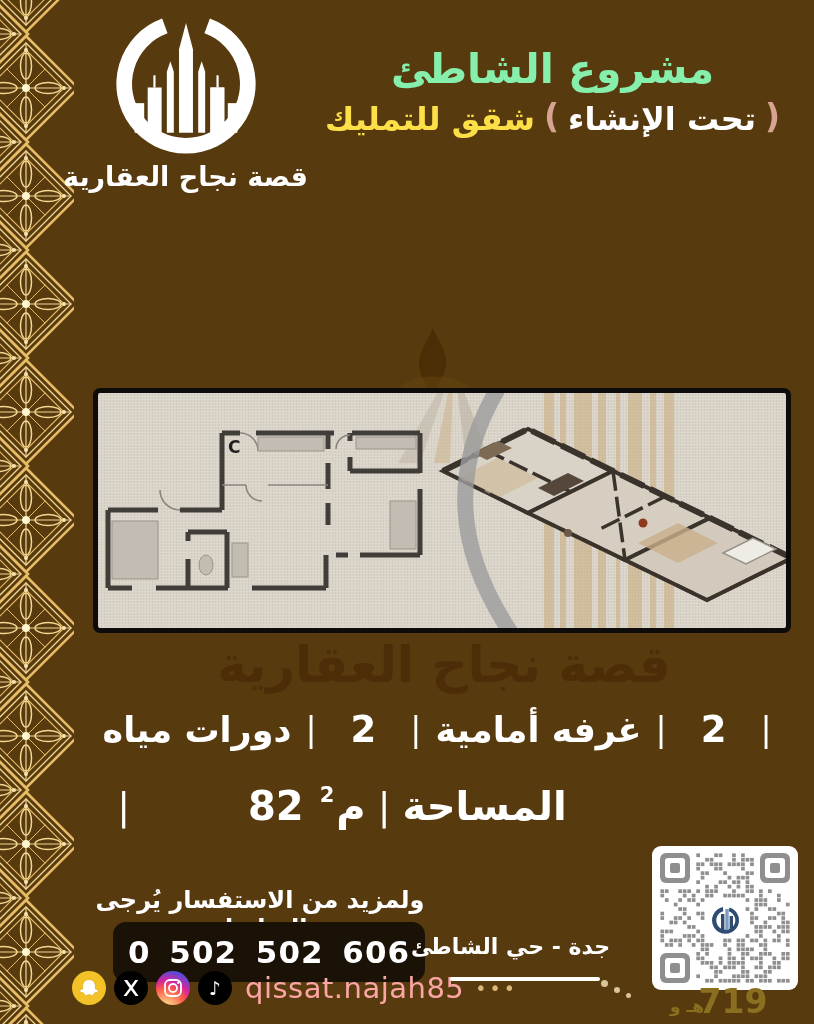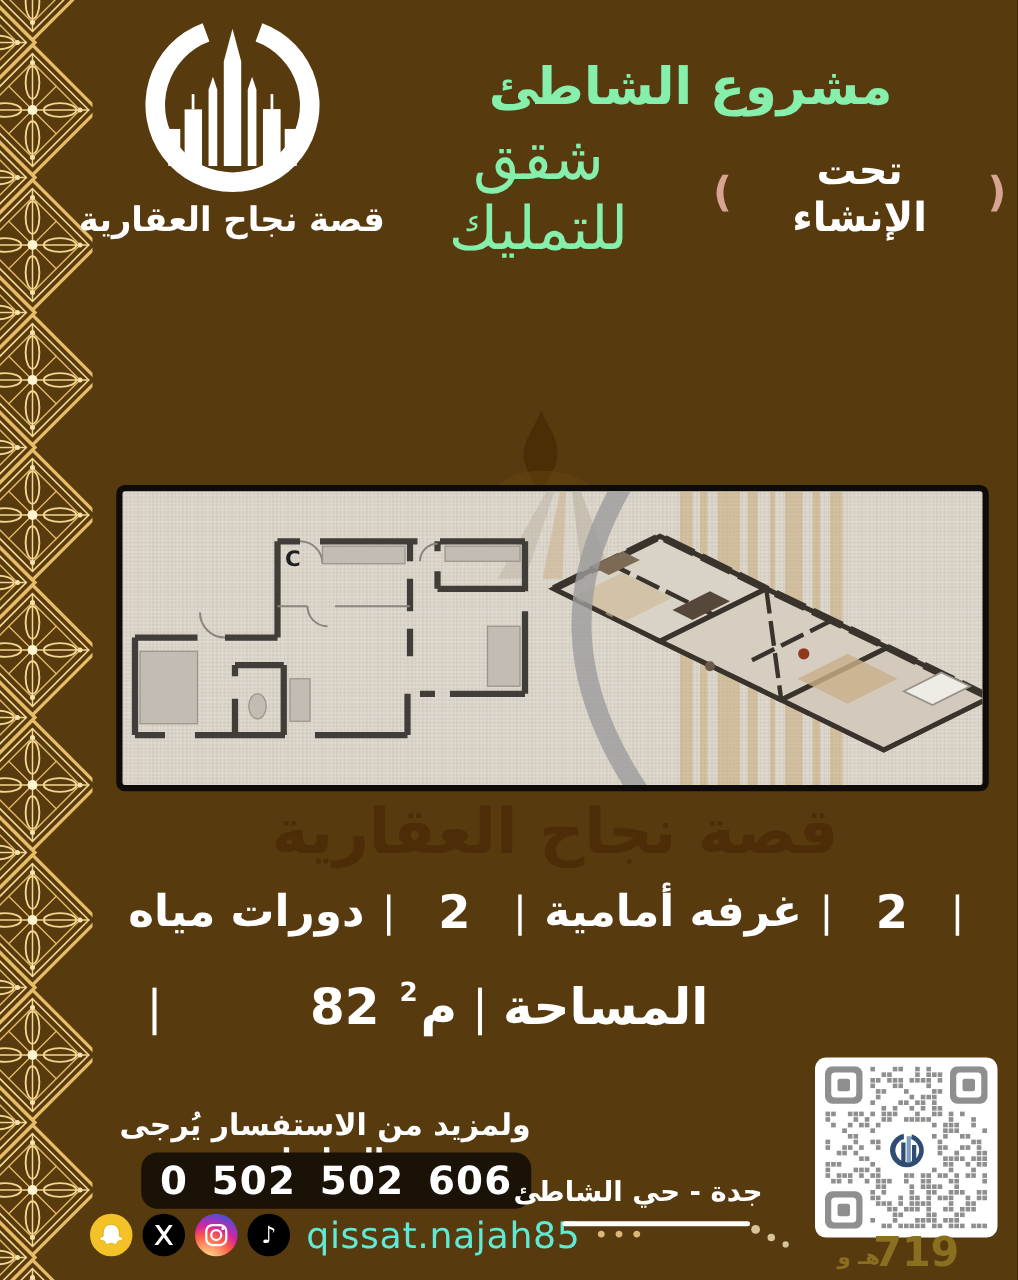--- a/index.html
+++ b/index.html
@@ -8,21 +8,21 @@
   .abs{position:absolute;}
   
   #pattern-strip{left:0;top:0;width:74px;height:1024px;}
   
   #logo-block{left:58px;top:10px;width:255px;text-align:center;}
   #brand-name{font-size:27px;font-weight:bold;color:#ffffff;margin-top:0;line-height:1.1;}
   
   #header-block{left:300px;top:46px;width:505px;text-align:center;direction:ltr;}
   #title-line1{font-size:41px;font-weight:800;color:#86efac;line-height:1.15;}
   #title-line2{display:flex;justify-content:center;align-items:center;gap:9px;margin-top:6px;}
-  #title-line2 .offer{font-size:48px;font-weight:400;color:#86efac;}
+  #title-line2 .offer{font-size:32px;font-weight:700;color:#fde047;}
   #title-line2 .paren{font-size:33px;font-weight:700;color:#d8a492;position:relative;top:-2px;}
   #title-line2 .status{font-size:32px;font-weight:800;color:#ffffff;}
   
   #plan-panel{left:93px;top:388px;width:698px;height:245px;background:#d9d3c8;
     border:5px solid #0d0c0a;border-radius:7px;box-sizing:border-box;overflow:hidden;
     background-image:repeating-linear-gradient(0deg,rgba(255,255,255,.16) 0 1px,transparent 1px 3px),
                      repeating-linear-gradient(90deg,rgba(150,140,120,.10) 0 1px,transparent 1px 3px);}
   #spire{left:385px;top:326px;width:100px;height:64px;}
   
   #watermark-text{left:88px;top:636px;width:712px;text-align:center;font-size:50px;font-weight:800;
@@ -35,33 +35,33 @@
   #spec-row1 .num{font-size:37px;margin:0 20px;}
   #spec-row2{font-size:40px;margin-top:16px;transform:translateX(-95px);gap:12px;}
   #spec-row2 .num{font-size:40px;margin:16px 6px;}
   .sep{font-weight:400;}
   #spec-row1 .sep{font-size:33px;}
   #spec-row2 .sep{font-size:38px;}
   .sep-far{margin-right:100px;}
   .unit sup{font-size:21px;position:relative;top:-4px;right:2px;}
   
   #contact-note{left:70px;top:886px;width:380px;text-align:center;font-size:24px;font-weight:800;color:#fff;}
-  #phone-pill{left:113px;top:922px;width:312px;height:45px;background:#1a1107;border-radius:13px;
+  #phone-pill{left:113px;top:922px;width:312px;height:60px;background:#1a1107;border-radius:13px;
     display:flex;align-items:center;justify-content:center;font-size:31px;font-weight:800;color:#fff;
     letter-spacing:1px;word-spacing:7px;}
   #social-row{left:72px;top:968px;height:40px;display:flex;align-items:center;gap:8px;}
   .sicon{width:34px;height:34px;border-radius:50%;display:flex;align-items:center;justify-content:center;flex:0 0 auto;}
   #icon-snapchat{background:#f2c227;}
   #icon-x{background:#000;}
   #icon-instagram{background:radial-gradient(circle at 28% 110%,#fdf497 0%,#fd5949 45%,#d6249f 62%,#285AEB 92%);}
   #icon-tiktok{background:#000;color:#fff;font-size:19px;font-weight:bold;}
-  #handle{font-size:29px;color:#5eead4;margin-left:5px;letter-spacing:.5px;}
+  #handle{font-size:29px;color:#fca5a5;margin-left:5px;letter-spacing:.5px;}
   #handle-dots{color:#d9b878;font-size:19px;letter-spacing:3px;margin-left:3px;}
   
-  #location-block{left:446px;top:934px;width:174px;display:flex;direction:rtl;align-items:center;gap:10px;}
+  #location-block{left:446px;top:934px;width:174px;display:flex;direction:rtl;align-items:flex-start;gap:10px;}
   #location-text{font-size:22px;font-weight:800;color:#fff;white-space:nowrap;}
   #location-underline{left:450px;top:977px;width:150px;height:4px;background:#fff;border-radius:2px;}
   .pin-dot{position:absolute;border-radius:50%;background:#d9c49a;}
   
   #qr-card{left:652px;top:846px;width:146px;height:144px;background:#ffffff;border-radius:9px;}
   #qr-card svg{position:absolute;left:7px;top:7px;}
   #qr-logo{position:absolute;left:53px;top:52px;width:40px;height:40px;background:#fff;border-radius:6px;
     display:flex;align-items:center;justify-content:center;}
   #qr-number{left:698px;top:982px;width:70px;text-align:center;font-size:33px;font-weight:800;color:#8a6f20;}
   #qr-side{left:658px;top:996px;width:46px;text-align:right;font-size:17px;font-weight:700;color:#8a6f20;}

